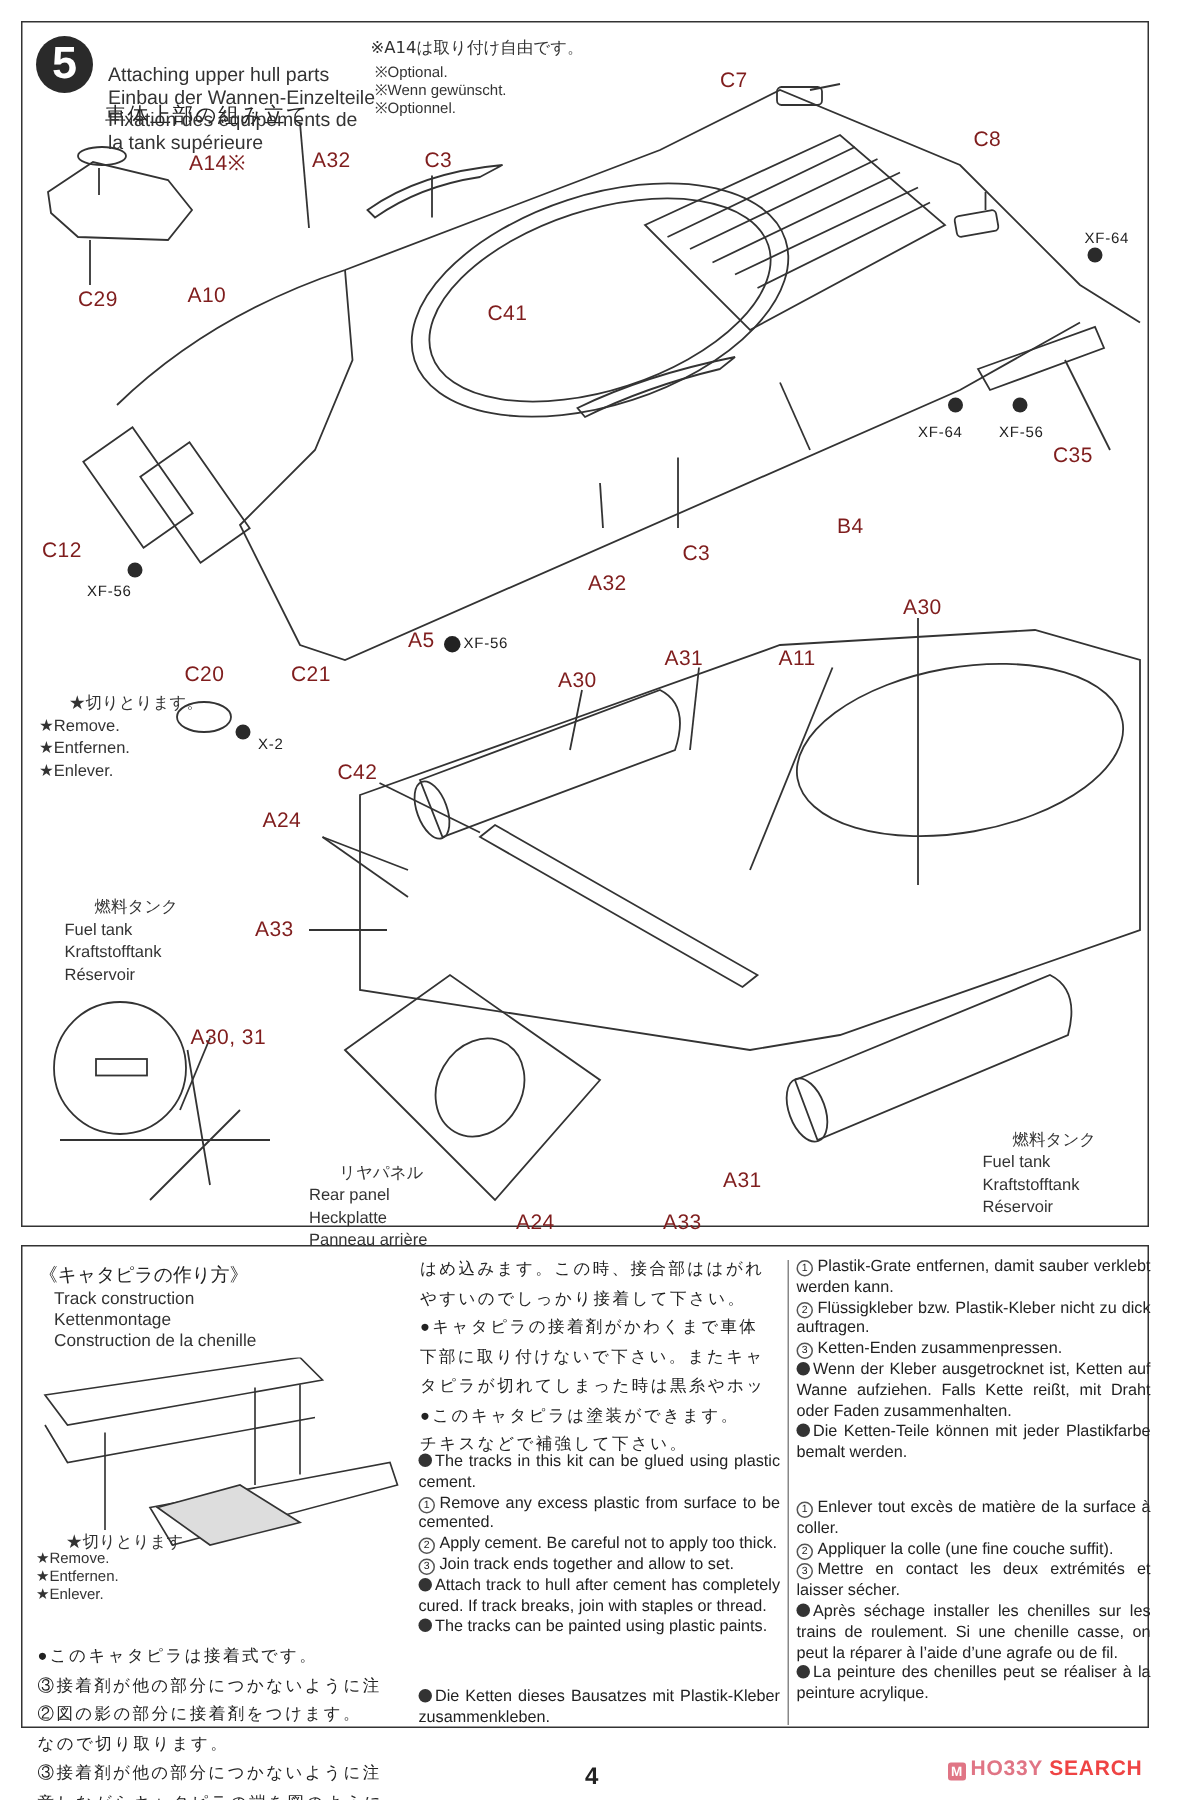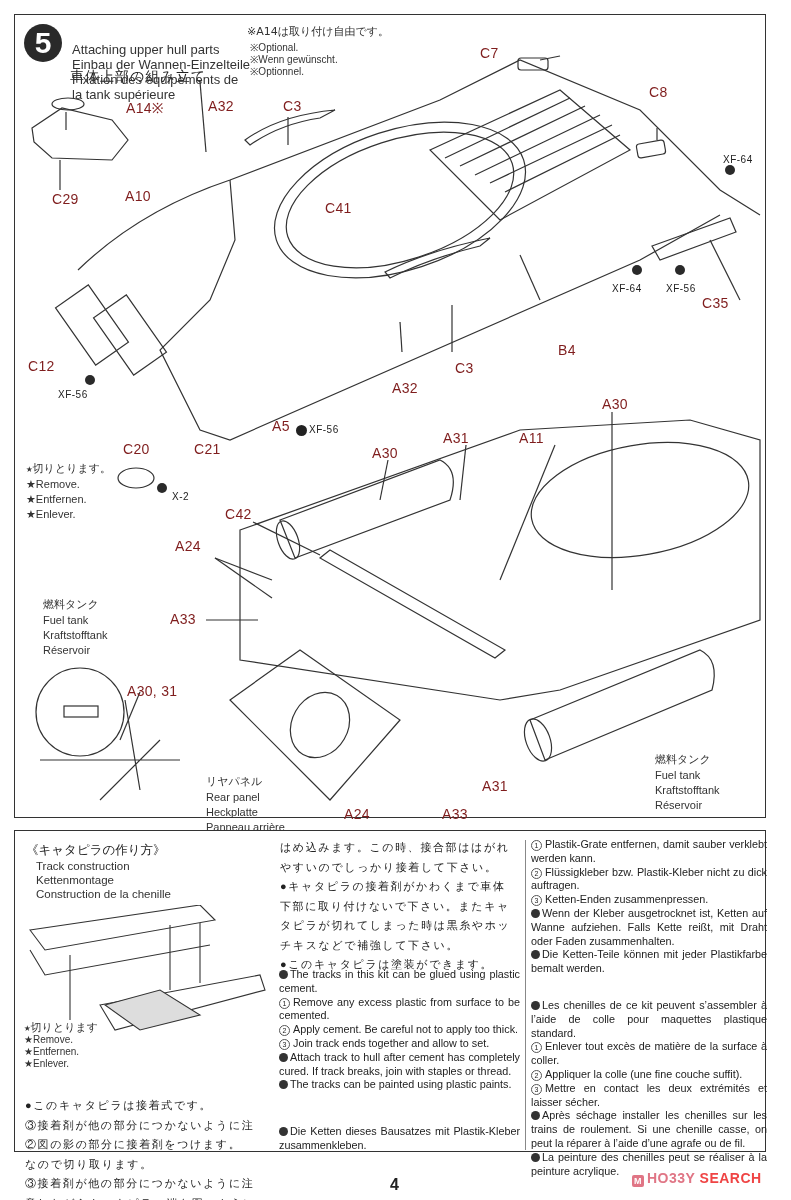--- a/index.html
+++ b/index.html
@@ -12,25 +12,25 @@
   .step-badge { position:absolute; left:24px; top:24px; width:38px; height:38px; border-radius:50%;
                 background:#2a2a2a; color:#fff; font-weight:bold; font-size:30px; line-height:38px; text-align:center; }
   .title-jp { position:absolute; left:70px; top:22px; font-family:"DejaVu Sans", sans-serif; font-size:14px; letter-spacing:1px;margin-top:46px; }
   .title-en { position:absolute; left:72px; font-size:13px; color:#333; }
   .opt { position:absolute; font-size:10px; color:#333; }
   .opt-jp { font-family:"DejaVu Sans", sans-serif; font-size:11px; }
   .lbl { position:absolute; font-size:14px; color:#7f1d1d; letter-spacing:0.3px; }
   .paint { position:absolute; font-size:10px; color:#222; letter-spacing:0.5px;text-align:center; }
   .paint-dot { display:inline-block; width:11px; height:11px; border-radius:50%; background:#222; vertical-align:middle; margin-right:2px; }
   .callout { position:absolute; font-size:11px; line-height:15px; color:#333; }
-  .callout .jp { font-family:Liberation Mono, monospace; font-size:11px; }
+  .callout .jp { font-family:Liberation Serif, serif; font-size:11px;margin-left:20px; }
   svg.draw { position:absolute; left:0; top:0; }
   .track-head-jp { position:absolute; left:26px; top:842px; font-family:"DejaVu Sans", sans-serif; font-size:12.5px; }
   .track-head-en { position:absolute; left:36px; font-size:11.5px; color:#333; }
-  .jp-para { position:absolute; font-family:Liberation Serif, serif; font-size:11px; line-height:19.5px; letter-spacing:1.6px; color:#222; }
+  .jp-para { position:absolute; font-family:Liberation Mono, monospace; font-size:11px; line-height:19.5px; letter-spacing:1.6px; color:#222; }
   .en-para { position:absolute; font-size:10.8px; line-height:13.8px; color:#222; text-align:justify; }
   .en-para p { margin:0; }
   .bullet { display:inline-block; width:9px; height:9px; border-radius:50%; background:#333; margin-right:2px; vertical-align:-1px; }
   .num { display:inline-block; width:9px; height:9px; border:1px solid #555; border-radius:50%; font-size:7px; line-height:9px; text-align:center; margin-right:3px; vertical-align:0; }
   .page-num { position:absolute; left:390px; top:1176px; font-size:16px; font-weight:bold; }
   .watermark { position:absolute; left:632px; top:1170px; font-size:14px; font-weight:bold; letter-spacing:0.5px; }
   .watermark .h { color:#e07585; }
   .watermark .s { color:#ef4444; }
   .wm-icon { display:inline-block; width:12px; height:12px; background:#e07585; border-radius:2px; color:#fff; font-size:9px; line-height:12px; text-align:center; vertical-align:-1px; margin-right:3px; }
 </style>
@@ -219,22 +219,22 @@
   <div>③接着剤が他の部分につかないように注</div>
   <div>意しながらキャタピラの端を図のように</div>
 </div>
 
 <div class="jp-para" style="left:280px;top:838px">
   <div>はめ込みます。この時、接合部ははがれ</div>
   <div>やすいのでしっかり接着して下さい。</div>
   <div>●キャタピラの接着剤がかわくまで車体</div>
   <div>下部に取り付けないで下さい。またキャ</div>
   <div>タピラが切れてしまった時は黒糸やホッ</div>
+  <div>●このキャタピラは塗装ができます。</div>
   <div>チキスなどで補強して下さい。</div>
-  <div>●このキャタピラは塗装ができます。</div>
 </div>
 
 <div class="en-para" id="en-col" style="left:279px;top:968px;width:241px">
     <p><span class="bullet"></span><span>The tracks in this kit can be glued using plastic cement.</span></p>
     <p><span class="num">1</span><span>Remove any excess plastic from surface to be cemented.</span></p>
     <p><span class="num">2</span><span>Apply cement. Be careful not to apply too thick.</span></p>
     <p><span class="num">3</span><span>Join track ends together and allow to set.</span></p>
     <p><span class="bullet"></span><span>Attach track to hull after cement has completely cured. If track breaks, join with staples or thread.</span></p>
     <p><span class="bullet"></span><span>The tracks can be painted using plastic paints.</span></p>
   </div>
@@ -242,21 +242,20 @@
     <p><span class="bullet"></span><span>Die Ketten dieses Bausatzes mit Plastik-Kleber zusammenkleben.</span></p>
   </div>
 <div class="en-para" id="de-col" style="left:531px;top:838px;width:236px">
     <p><span class="num">1</span><span>Plastik-Grate entfernen, damit sauber verklebt werden kann.</span></p>
     <p><span class="num">2</span><span>Flüssigkleber bzw. Plastik-Kleber nicht zu dick auftragen.</span></p>
     <p><span class="num">3</span><span>Ketten-Enden zusammenpressen.</span></p>
     <p><span class="bullet"></span><span>Wenn der Kleber ausgetrocknet ist, Ketten auf Wanne aufziehen. Falls Kette reißt, mit Draht oder Faden zusammenhalten.</span></p>
     <p><span class="bullet"></span><span>Die Ketten-Teile können mit jeder Plastikfarbe bemalt werden.</span></p>
   </div>
 <div class="en-para" id="fr-col" style="left:531px;top:999px;width:236px">
-    <p><span class="bullet"></span><span>Les chenilles de ce kit peuvent s’assembler à l’aide de colle pour maquettes plastique standard.</span></p>
     <p><span class="num">1</span><span>Enlever tout excès de matière de la surface à coller.</span></p>
     <p><span class="num">2</span><span>Appliquer la colle (une fine couche suffit).</span></p>
     <p><span class="num">3</span><span>Mettre en contact les deux extrémités et laisser sécher.</span></p>
     <p><span class="bullet"></span><span>Après séchage installer les chenilles sur les trains de roulement. Si une chenille casse, on peut la réparer à l’aide d’une agrafe ou de fil.</span></p>
     <p><span class="bullet"></span><span>La peinture des chenilles peut se réaliser à la peinture acrylique.</span></p>
   </div>
 
 <div class="page-num">4</div>
 <div class="watermark">
   <span class="wm-icon">M</span><span class="h">HO33Y</span> <span class="s">SEARCH</span>

